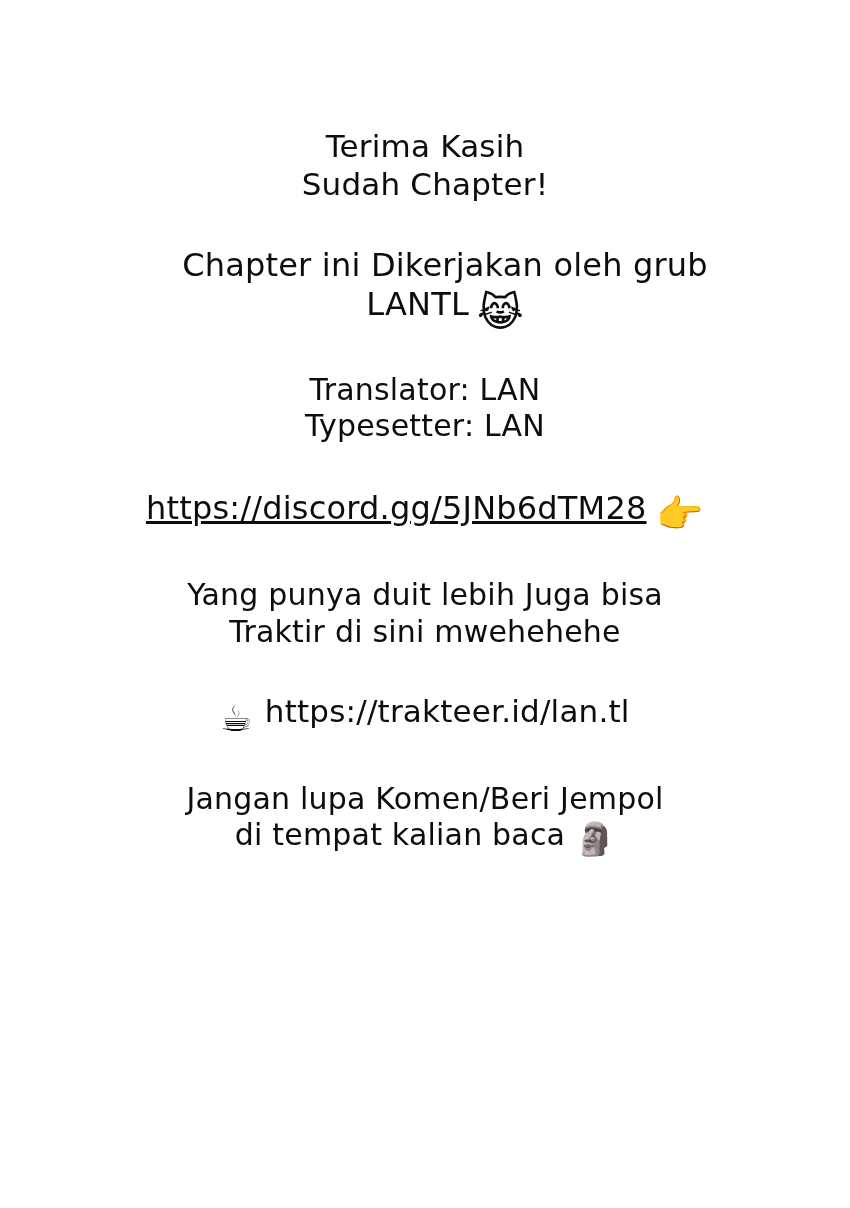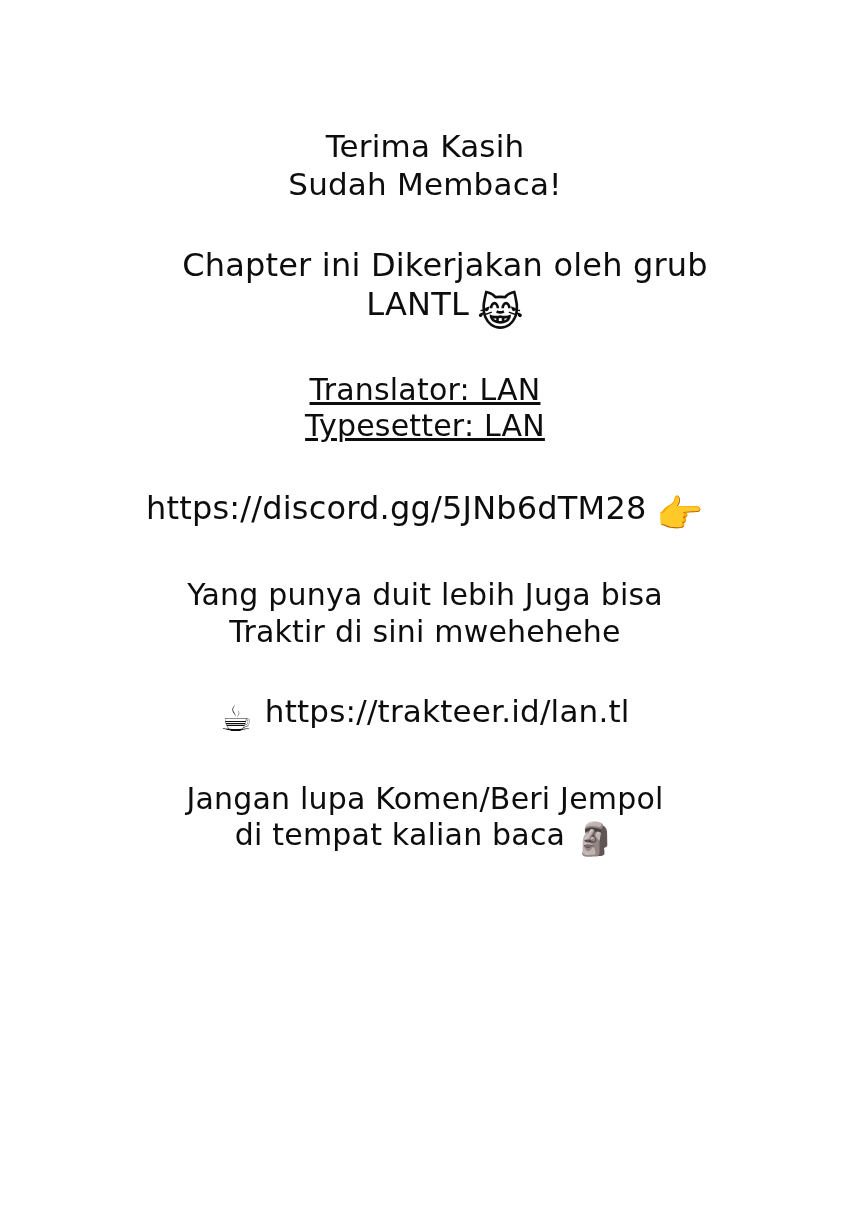--- a/index.html
+++ b/index.html
@@ -41,30 +41,30 @@
   
   .b-thanks { margin-top: 128px; }
   .b-thanks .line { font-size: 31px; }
 
   
   .b-group { margin-top: 42px; }
   .b-group .line { font-size: 32px; padding-left: 40px; }
   .b-group .line.with-emoji { font-size: 32px; }
 
   
-  .b-staff { margin-top: 40px; text-decoration: underline; }
+  .b-staff { margin-top: 40px; }
   .b-staff .line { font-size: 30px; }
 
   
   .b-invite { margin-top: 44px; }
   .b-invite .line { font-size: 31px; }
 
   
   .b-link { margin-top: 44px; }
-  .b-link .line { font-size: 32px; }
+  .b-link .line { font-size: 32px; text-decoration: underline; }
 
   
   .b-donate { margin-top: 44px; }
   .b-donate .line { font-size: 30px; }
 
   
   .b-trakteer { margin-top: 42px; }
   .b-trakteer .line { font-size: 31px; }
 
   
@@ -83,21 +83,21 @@
   .emoji-moai { font-size: 32px; margin-left: 10px; vertical-align: -0.16em; }
 </style>
 </head>
 <body>
 
 <div class="page">
   <div class="credits">
 
     <div class="block b-thanks">
       <span class="line">Terima Kasih</span>
-      <span class="line">Sudah Membaca!</span>
+      <span class="line">Sudah Chapter!</span>
     </div>
 
     <div class="block b-group">
       <span class="line">Chapter ini Dikerjakan oleh grub</span>
       <span class="line with-emoji"><span>LANTL</span><span class="emoji emoji-cat">😹</span></span>
     </div>
 
     <div class="block b-staff">
       <span class="line">Translator: LAN</span>
       <span class="line">Typesetter: LAN</span>

